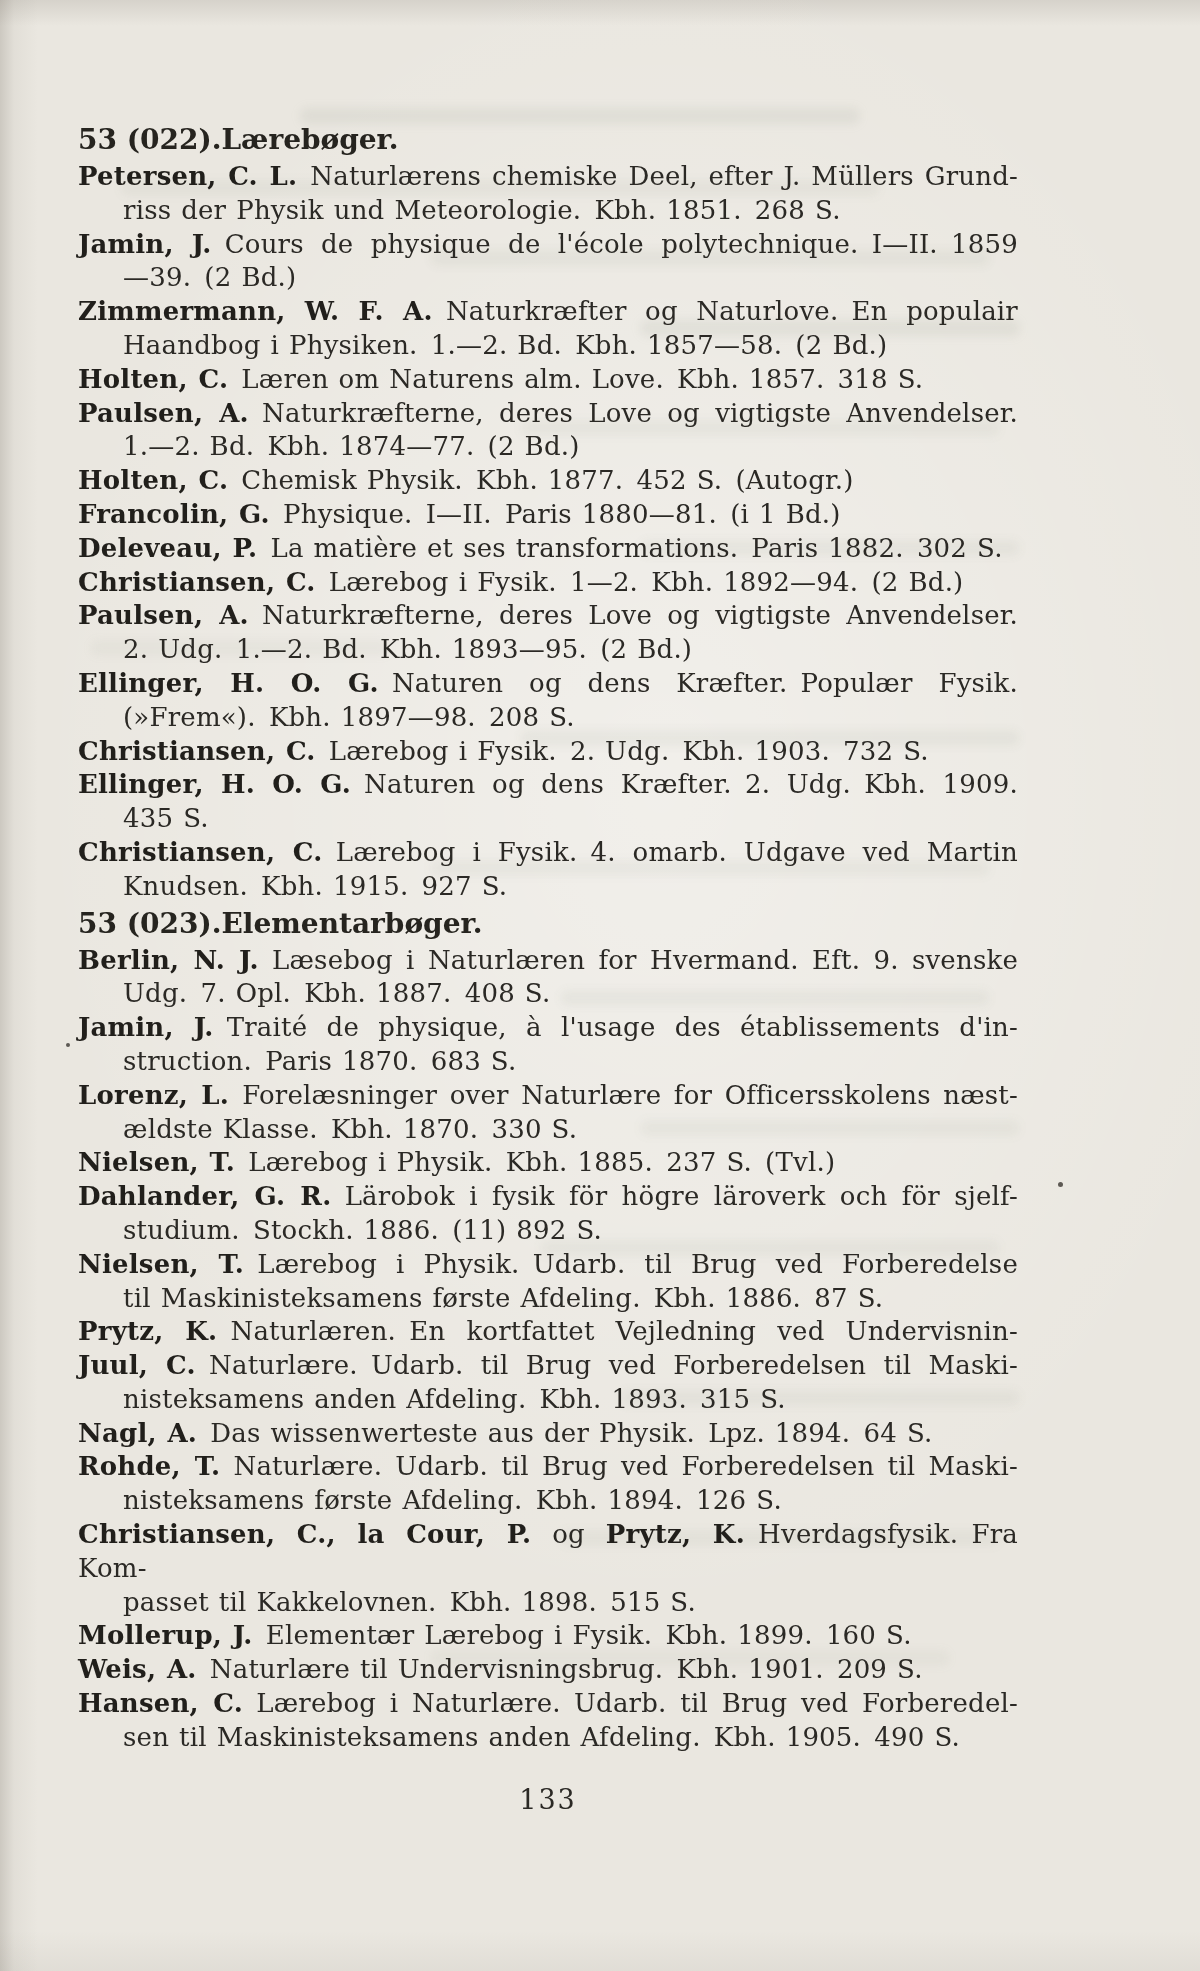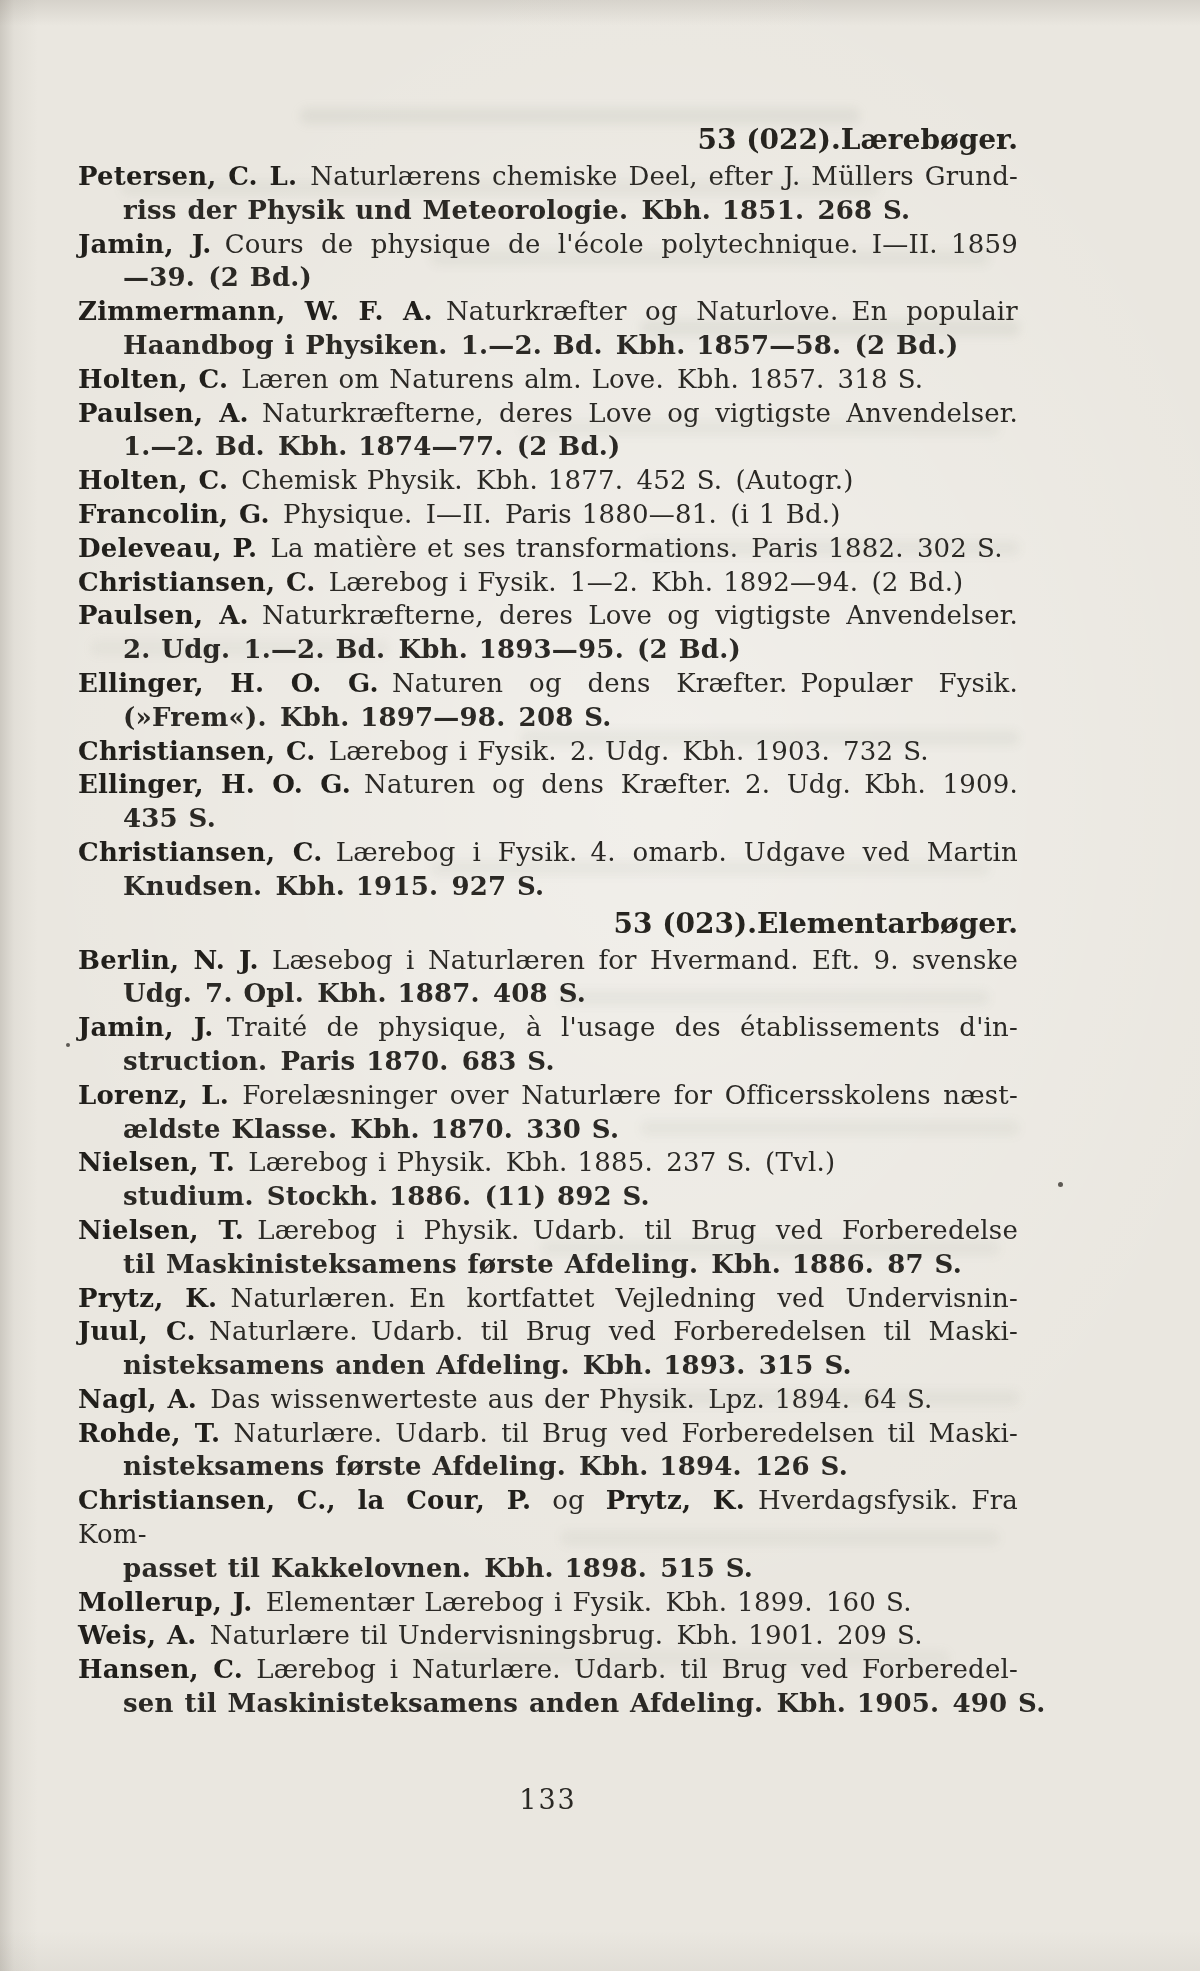--- a/index.html
+++ b/index.html
@@ -18,34 +18,34 @@
       linear-gradient(0deg, rgba(70,62,50,0.06) 0px, rgba(70,62,50,0) 40px),
       #eae7e0;
   }
   .running-header{
     position:absolute;top:50px;left:78px;width:940px;
     text-align:right;font-weight:bold;font-size:30px;letter-spacing:1px;
     color:#26241f;
   }
   .content{position:absolute;top:120px;left:78px;width:940px;}
   .section-heading{
-    display:flex;justify-content:flex-end;align-items:baseline;
+    display:flex;justify-content:flex-start;align-items:baseline;
     font-weight:bold;font-size:28px;line-height:40px;color:#26241f;
   }
   .section2{margin-top:0;}
   .entries{font-size:26px;}
   .line{
     line-height:33.8px;min-height:33.8px;letter-spacing:0.2px;word-spacing:1.5px;
     white-space:nowrap;
   }
   .line.just{
     white-space:normal;
     text-align:justify;text-align-last:justify;
   }
-  .line.cont{padding-left:45px;font-weight:bold;}
+  .line.cont{padding-left:45px;}
   .line b{color:#211f1b;}
   .page-number{
     position:absolute;top:1784px;left:78px;width:940px;
     text-align:center;font-size:27px;letter-spacing:2px;color:#2b2925;
   }
   
   .ghost{
     position:absolute;height:16px;border-radius:8px;
     background:rgba(141,150,132,0.12);filter:blur(5px);
     pointer-events:none;
@@ -157,20 +157,21 @@
             <div class="line cont">struction. Paris 1870. 683 S.</div>
           </div>
           <div class="entry">
             <div class="line just"><b>Lorenz, L.</b> Forelæsninger over Naturlære for Officersskolens næst-</div>
             <div class="line cont">ældste Klasse. Kbh. 1870. 330 S.</div>
           </div>
           <div class="entry">
             <div class="line"><b>Nielsen, T.</b> Lærebog i Physik. Kbh. 1885. 237 S. (Tvl.)</div>
           </div>
           <div class="entry">
+            <div class="line just"><b>Dahlander, G. R.</b> Lärobok i fysik för högre läroverk och för sjelf-</div>
             <div class="line cont">studium. Stockh. 1886. (11) 892 S.</div>
           </div>
           <div class="entry">
             <div class="line just"><b>Nielsen, T.</b> Lærebog i Physik. Udarb. til Brug ved Forberedelse</div>
             <div class="line cont">til Maskinisteksamens første Afdeling. Kbh. 1886. 87 S.</div>
           </div>
           <div class="entry">
             <div class="line just"><b>Prytz, K.</b> Naturlæren. En kortfattet Vejledning ved Undervisnin-</div>
           </div>
           <div class="entry">

